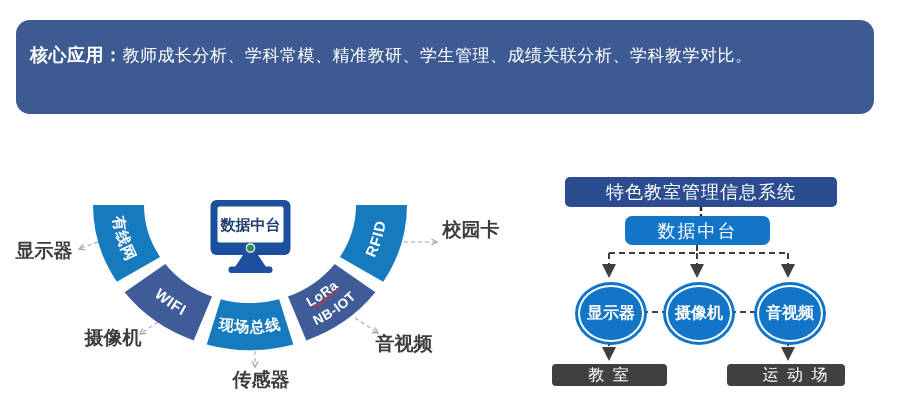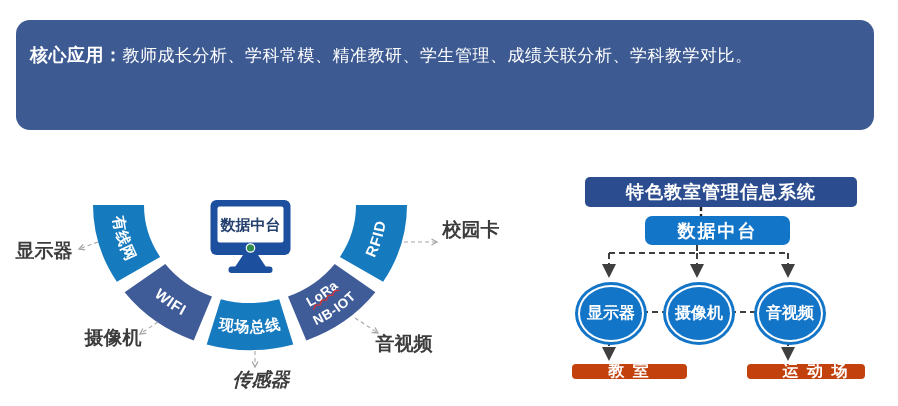--- a/index.html
+++ b/index.html
@@ -1,48 +1,48 @@
 <!DOCTYPE html>
 <html><head>
 <meta charset="utf-8">
 <style>
   html,body{margin:0;padding:0;background:#fff;}
   body{font-family:"Liberation Sans","DejaVu Sans",sans-serif;}
   .stage{position:relative;width:898px;height:406px;background:#fff;overflow:hidden;}
 
   
-  .banner{position:absolute;left:16px;top:20px;width:858px;height:110px;
+  .banner{position:absolute;left:16px;top:20px;width:858px;height:94px;
           background:#3d5a92;border-radius:14px;color:#fff;
           box-sizing:border-box;padding:24px 16px 0 14px;}
   .banner p{margin:0 0 19px 0;font-size:17px;line-height:23px;letter-spacing:.5px;}
   .banner b{font-size:18px;font-weight:bold;}
 
   
   .diagram{position:absolute;left:0;top:150px;width:898px;height:256px;}
   .diagram svg{position:absolute;left:0;top:0;}
 
   .seg-label{font-size:15px;font-weight:bold;fill:#ffffff;letter-spacing:1px;}
   .seg-label-sm{font-size:13.5px;font-weight:bold;fill:#ffffff;letter-spacing:.5px;}
   .monitor-text{font-size:15px;font-weight:bold;fill:#24406e;}
 
   .hub-label{position:absolute;transform:translate(-50%,-50%);
              font-size:19px;font-weight:bold;color:#3d3d3d;white-space:nowrap;}
 
   
   .flow-box{position:absolute;display:flex;align-items:center;justify-content:center;
-            color:#fff;font-weight:bold;white-space:nowrap;box-sizing:border-box;margin-left:20px;}
+            color:#fff;font-weight:normal;white-space:nowrap;box-sizing:border-box;}
   .flow-title{left:565px;top:27px;width:272px;height:30px;background:#2b4c8e;
               border-radius:5px;font-size:18px;letter-spacing:1px;}
   .flow-hub{left:625px;top:66px;width:145px;height:29px;background:#1375c8;
             border-radius:7px;font-size:18px;letter-spacing:2px;}
   .flow-circle{width:62px;height:53px;border-radius:50%;background:#1375c8;
                border:2px solid #fff;box-shadow:0 0 0 3px #1375c8;
                display:flex;align-items:center;justify-content:center;
                position:absolute;color:#fff;font-weight:bold;font-size:16px;}
-  .flow-loc{height:15px;background:#c2410c;border-radius:4px;font-size:16px;letter-spacing:2px;}
+  .flow-loc{height:22px;background:#404040;border-radius:4px;font-size:16px;letter-spacing:2px;}
 </style>
 </head>
 <body>
 
 <div class="stage">
 
   <div class="banner">
     <p><b>核心应用：</b><span>教师成长分析、学科常模、精准教研、学生管理、成绩关联分析、学科教学对比。</span></p>
   </div>
 
@@ -109,21 +109,21 @@
       <line x1="697" y1="103" x2="697" y2="125" stroke="#3f3f3f" stroke-width="2" stroke-dasharray="6 4" marker-end="url(#tri)"></line>
       <line x1="788" y1="103" x2="788" y2="125" stroke="#3f3f3f" stroke-width="2" stroke-dasharray="6 4" marker-end="url(#tri)"></line>
       <line x1="642" y1="162" x2="664" y2="162" stroke="#3f3f3f" stroke-width="2" stroke-dasharray="6 4"></line>
       <line x1="730" y1="162" x2="755" y2="162" stroke="#3f3f3f" stroke-width="2" stroke-dasharray="6 4"></line>
       <line x1="609" y1="190" x2="609" y2="208" stroke="#3f3f3f" stroke-width="2" stroke-dasharray="6 4" marker-end="url(#tri)"></line>
       <line x1="788" y1="190" x2="788" y2="208" stroke="#3f3f3f" stroke-width="2" stroke-dasharray="6 4" marker-end="url(#tri)"></line>
     </svg>
 
     <div class="hub-label" style="left:44px;top:101px;">显示器</div>
     <div class="hub-label" style="left:113px;top:188px;">摄像机</div>
-    <div class="hub-label" style="left:261px;top:230px;font-style:italic;">传感器</div>
+    <div class="hub-label" style="left:261px;top:230px;">传感器</div>
     <div class="hub-label" style="left:404px;top:194px;">音视频</div>
     <div class="hub-label" style="left:471px;top:80px;">校园卡</div>
 
     <div class="flow-box flow-title">特色教室管理信息系统</div>
     <div class="flow-box flow-hub">数据中台</div>
 
     <div class="flow-circle" style="left:578px;top:135px;">显示器</div>
     <div class="flow-circle" style="left:666px;top:135px;">摄像机</div>
     <div class="flow-circle" style="left:757px;top:135px;">音视频</div>
 

